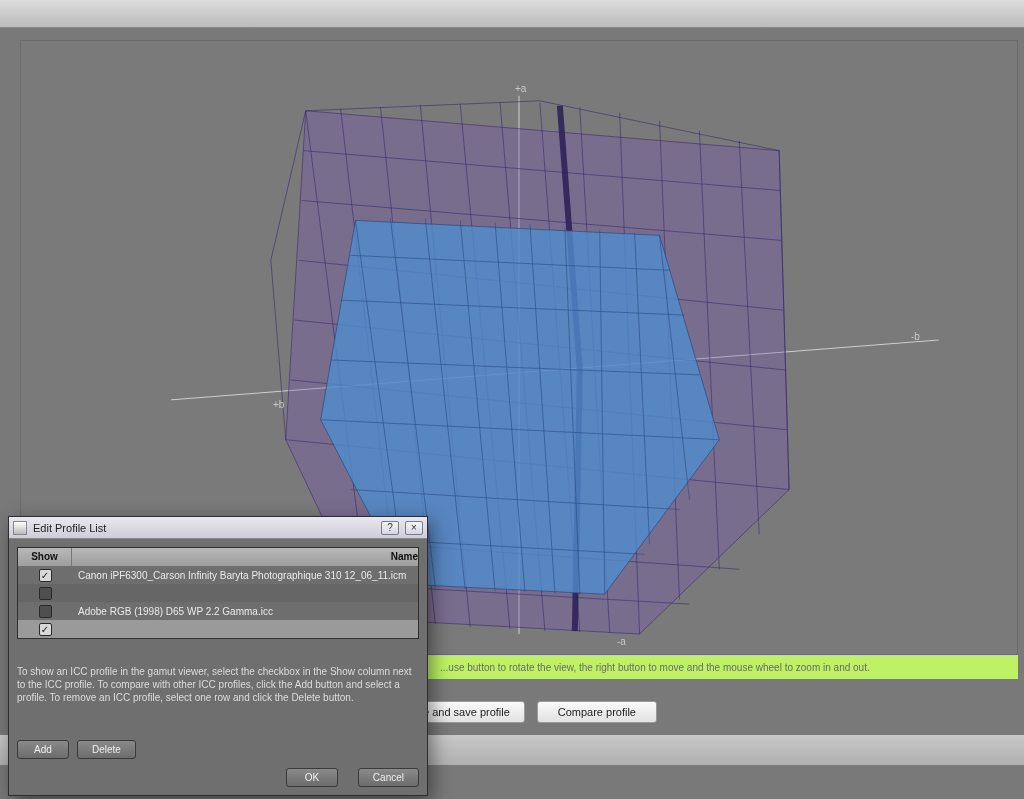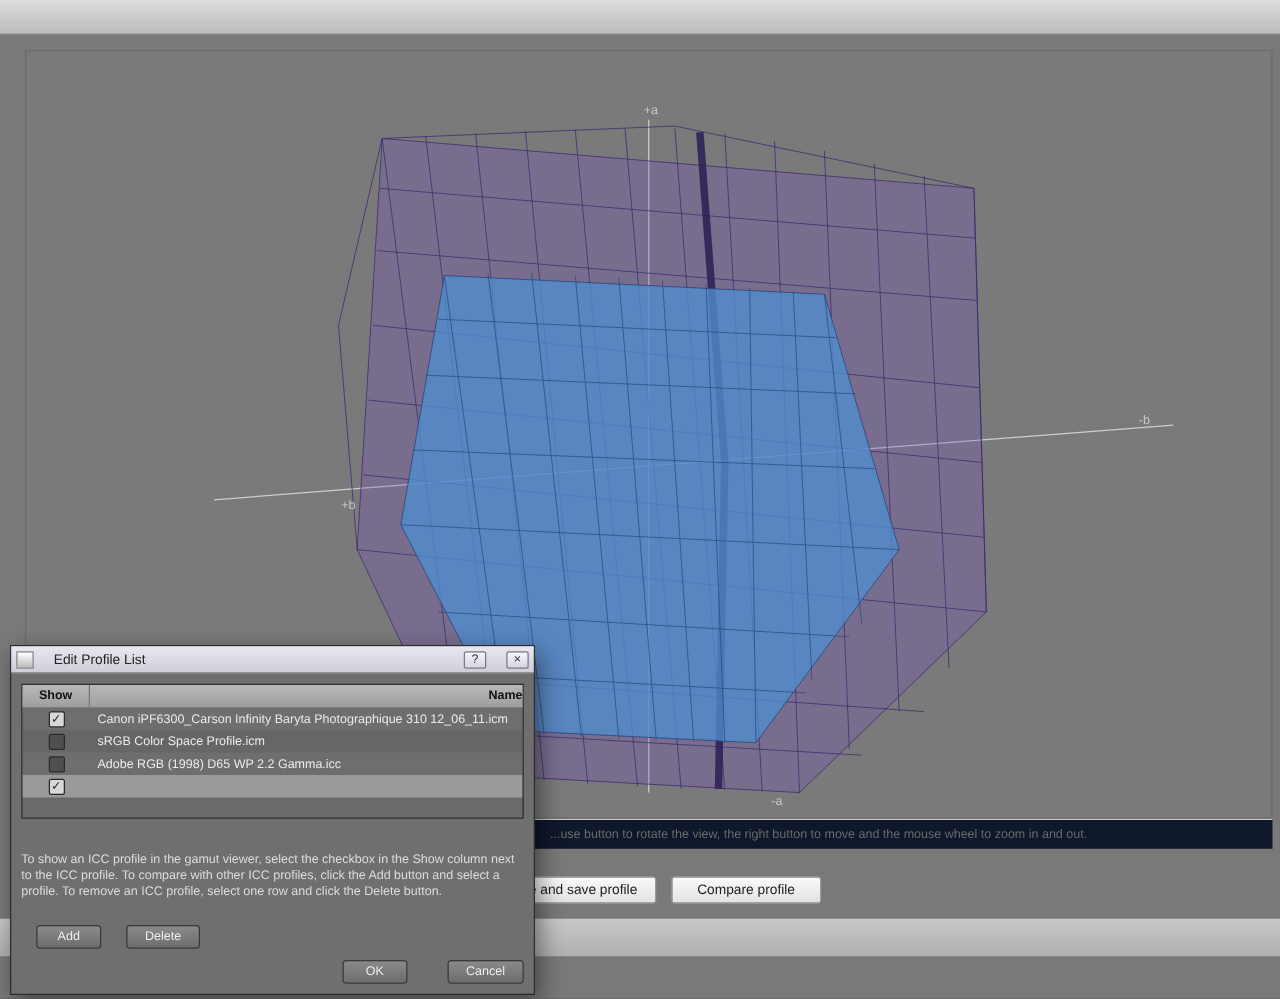--- a/index.html
+++ b/index.html
@@ -17,21 +17,21 @@
   .viewer {
     position: absolute; left: 20px; top: 40px; right: 6px; height: 615px;
     background: #7a7a7a;
     border: 1px solid #6b6b6b;
   }
   .axis-label { position:absolute; color:#c8c8c8; font-size:10px; }
   .gamut-svg { position:absolute; left:0; top:0; width:100%; height:100%; }
   
   .hint-strip {
     position: absolute; left: 20px; top: 655px; right: 6px; height: 24px;
-    background: #0f172a; color:#6a6a6a; font-size:10px;
+    background: #bef264; color:#6a6a6a; font-size:10px;
     display:flex; align-items:center; padding-left:420px;
     border-top:1px solid #ccc;
   }
   .btn-row {
     position: absolute; left: 20px; top: 695px; right: 6px; height: 34px;
     display:flex; justify-content:center; gap:12px; align-items:center;
   }
   .std-btn {
     background: linear-gradient(#fafafa,#e2e2e2);
     border:1px solid #9a9a9a; border-radius:3px;
@@ -44,38 +44,38 @@
   }
 
   
   .dialog {
     position:absolute; left:8px; top:516px; width:420px; height:280px;
     background:#6f6f6f;
     border:1px solid #2d2d2d;
     box-shadow: 4px 6px 18px rgba(0,0,0,.45);
   }
   .dlg-title {
-    height:22px; display:flex; align-items:center; gap:16px;
+    height:22px; display:flex; align-items:center; gap:6px;
     background: linear-gradient(#e9e8ef,#cfcdd8);
     padding:0 4px;
     border-bottom:1px solid #888;
     color:#222;
   }
   .dlg-title .t { flex:1; font-size:11px; }
   .dlg-title .wbtn {
     width:18px; height:14px; border:1px solid #7a7a88; border-radius:2px;
     background:linear-gradient(#f5f5fb,#d6d6e2);
     display:flex; align-items:center; justify-content:center;
     font-size:10px; color:#333; cursor:pointer;
   }
   .dlg-body { position:absolute; left:8px; top:30px; right:8px; bottom:8px; }
   
   .tbl {
     border:1px solid #2f2f2f; background:#6a6a6a;
-    height:108px; display:flex; flex-direction:column;
+    height:92px; display:flex; flex-direction:column;
   }
   .tbl-head { display:flex; background:linear-gradient(#b8b8b8,#9e9e9e); height:18px; color:#111; font-weight:bold; font-size:10px; }
   .tbl-head .c1 { width:54px; text-align:center; border-right:1px solid #777; line-height:18px;}
   .tbl-head .c2 { flex:1; text-align:right; line-height:18px;}
   .tbl-rows { flex:1; overflow:hidden; }
   .trow { display:flex; height:18px; align-items:center; color:#eaeaea; font-size:10px; }
   .trow:nth-child(odd){ background:#6e6e6e; }
   .trow:nth-child(even){ background:#666; }
   .trow.sel { background:#9a9a9a; }
   .trow .c1 { width:54px; display:flex; justify-content:center; }
@@ -88,21 +88,20 @@
   
   .dlg-help { color:#dcdcdc; font-size:10px; line-height:13px; margin-top:26px; }
   
   .dlg-btns-left { position:absolute; left:0; bottom:28px; display:flex; gap:8px;}
   .dlg-btns-right { position:absolute; right:0; bottom:0; display:flex; gap:20px;padding-left:47px;}
   .dbtn {
     background:linear-gradient(#8a8a8a,#6c6c6c);
     border:1px solid #3a3a3a; border-radius:3px;
     color:#eee; font-size:10px; padding:3px 14px; min-width:52px; text-align:center;
     cursor:pointer;
-    margin-left:12px;
   }
   .app-icon { width:14px; height:14px; background:linear-gradient(#fff,#bbb); border:1px solid #888;}
 </style>
 </head>
 <body>
 
 <div class="app">
 
   <div class="topbar"></div>
 
@@ -204,21 +203,20 @@
             <div class="trow">
               <div class="c1">
                 <div class="chk">✓</div>
               </div>
               <div class="c2">Canon iPF6300_Carson Infinity Baryta Photographique 310 12_06_11.icm</div>
             </div>
             <div class="trow">
               <div class="c1">
                 <div class="chk off"></div>
               </div>
-              <div class="c2">sRGB Color Space Profile.icm</div>
             </div>
             <div class="trow">
               <div class="c1">
                 <div class="chk off"></div>
               </div>
               <div class="c2">Adobe RGB (1998) D65 WP 2.2 Gamma.icc</div>
             </div>
             <div class="trow sel">
               <div class="c1">
                 <div class="chk">✓</div>

